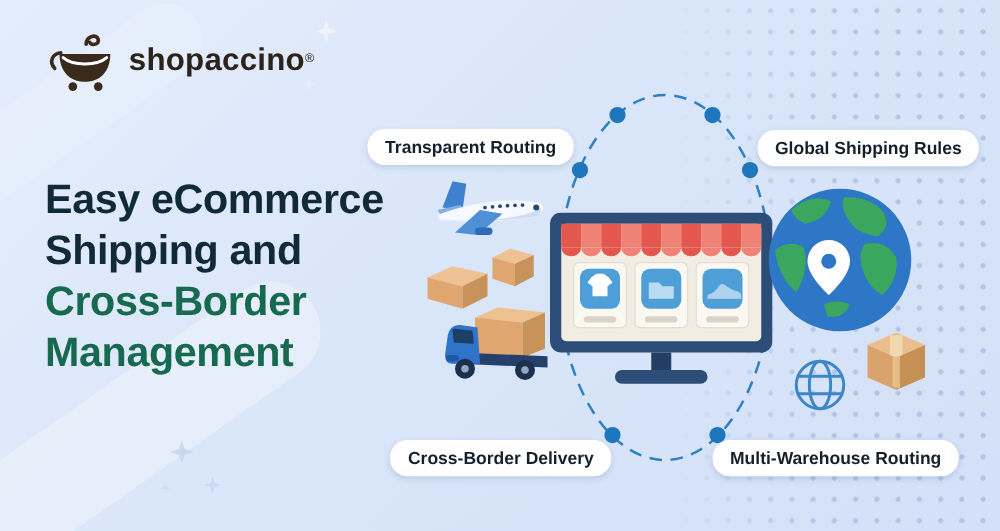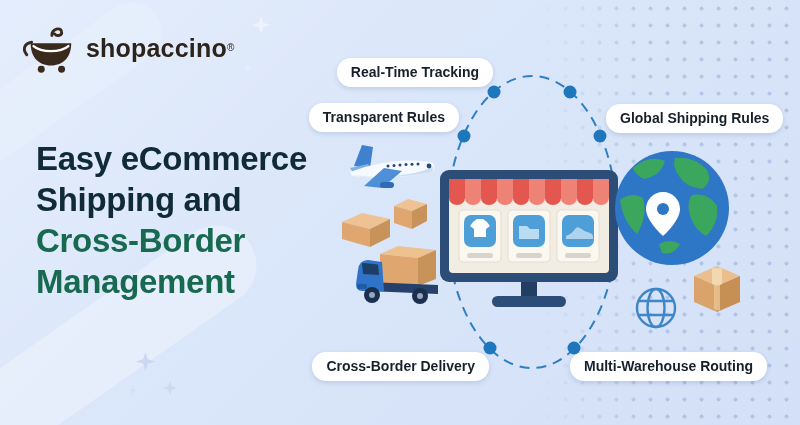--- a/index.html
+++ b/index.html
@@ -21,21 +21,21 @@
   .swoosh{position:absolute;background:rgba(255,255,255,.30);border-radius:60px;z-index:0;}
   .sparkle{position:absolute;z-index:0;}
   
   .heading{
     position:absolute;left:36px;top:138px;z-index:3;
     font-size:33px;font-weight:700;line-height:41px;letter-spacing:-.3px;
   }
   .heading .dark{color:#102a38;}
   .heading .green{color:#17694f;}
   
-  .logo{position:absolute;left:20px;top:22px;z-index:3;display:flex;align-items:center;gap:8px;}
+  .logo{position:absolute;left:37px;top:22px;z-index:3;display:flex;align-items:center;gap:8px;}
   .logo .brand{font-size:25px;font-weight:700;color:#2c231b;letter-spacing:.2px;}
   .logo sup{font-size:10px;font-weight:400;color:#2c231b;}
   
   .badge{
     position:absolute;z-index:3;height:29px;line-height:29px;
     background:#ffffff;border-radius:14px;padding:0 14px;
     font-size:14px;font-weight:700;color:#15202b;white-space:nowrap;
     box-shadow:0 2px 5px rgba(70,100,160,.20);
   }
   .lay{position:absolute;z-index:2;}
@@ -89,22 +89,21 @@
     <div><span class="brand">shopaccino</span><sup>®</sup></div>
   </div>
 
   <div class="heading">
     <div class="dark">Easy eCommerce</div>
     <div class="dark">Shipping and</div>
     <div class="green">Cross-Border</div>
     <div class="green">Management</div>
   </div>
 
-  <div class="badge" style="top:58px;right:307px;">Real-Time Tracking</div>
-  <div class="badge" style="top:103px;right:341px;">Transparent Rules</div>
+  <div class="badge" style="top:103px;right:341px;">Transparent Routing</div>
   <div class="badge" style="top:104px;left:606px;">Global Shipping Rules</div>
   <div class="badge" style="top:352px;left:570px;">Multi-Warehouse Routing</div>
   <div class="badge" style="top:352px;right:311px;">Cross-Border Delivery</div>
 
   <svg class="lay" style="left:346px;top:142px;" width="92" height="52" viewBox="0 0 92 52">
     <polygon points="8,24 16,3 27,5 24,26" fill="#3f80cf"></polygon>
     <polygon points="4,26 22,22 30,30 8,32" fill="#7fb0e4"></polygon>
     <path d="M4,30 C30,20 60,16 84,20 C90,21 90,29 83,31 C58,36 28,36 6,34 Z" fill="#f6f9ff"></path>
     <path d="M6,33 C30,36 60,35 83,31 C87,30 88,26 86,24 C80,32 30,38 6,33 Z" fill="#cdddf2"></path>
     <polygon points="38,26 18,44 36,46 56,29" fill="#4f8fd8"></polygon>

